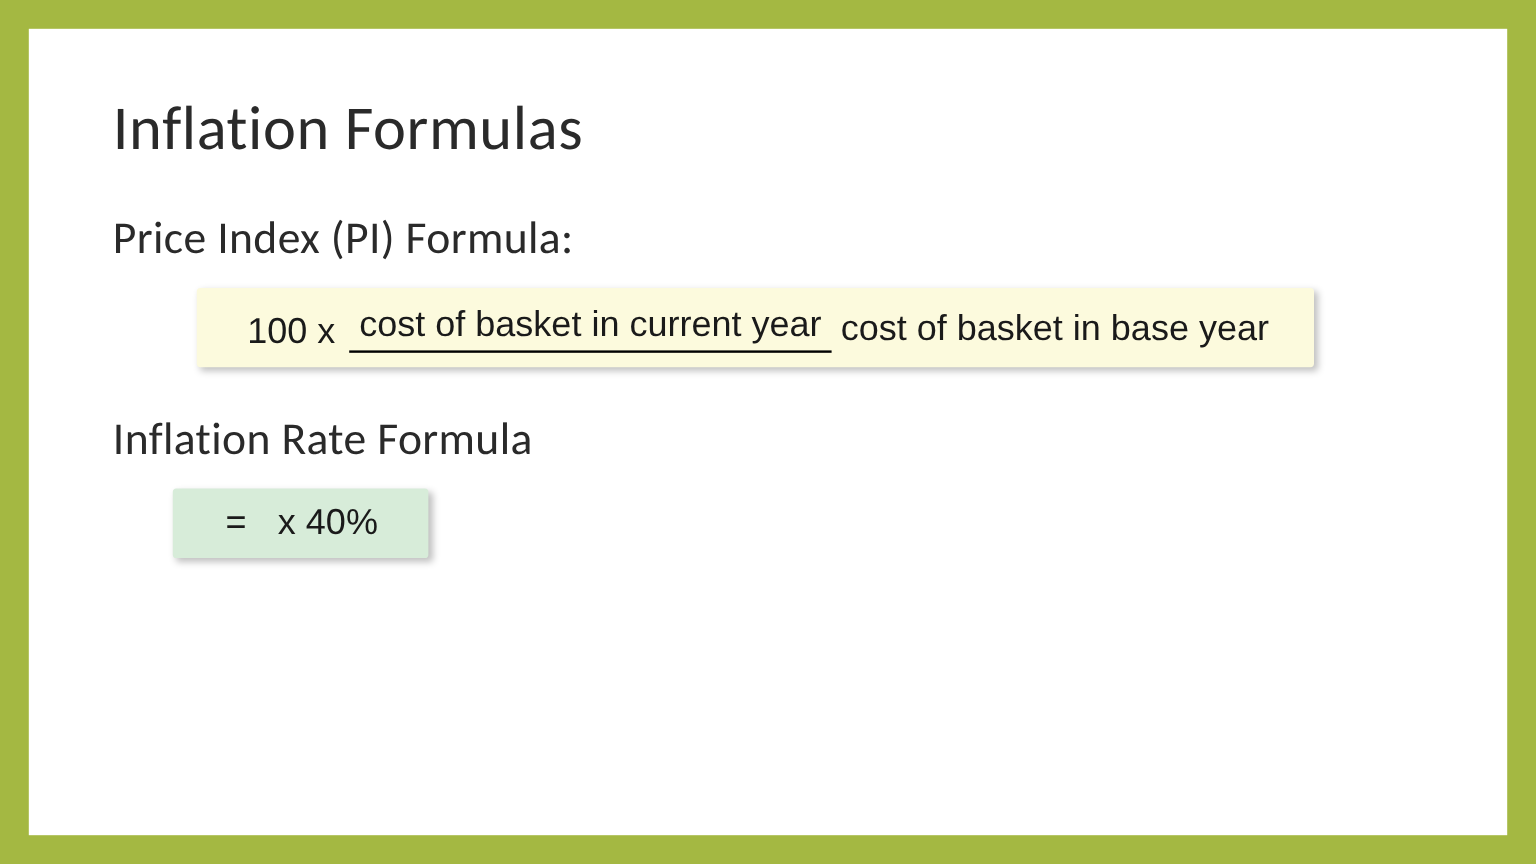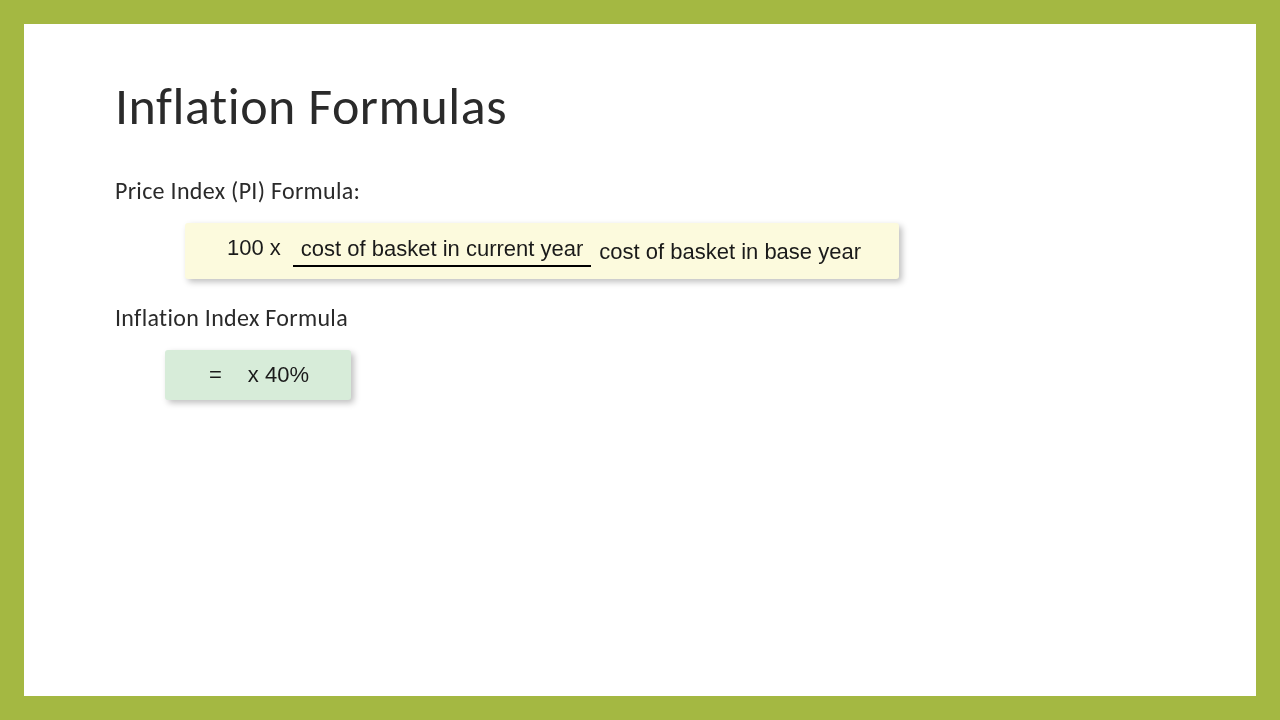--- a/index.html
+++ b/index.html
@@ -8,48 +8,48 @@
     height: 720px;
     background: #a4b842;
     padding: 24px;
     font-family: 'Segoe UI', 'Calibri Light', Calibri, Arial, sans-serif;
     color: #222;
   }
   .slide {
     width: 100%;
     height: 100%;
     background: #ffffff;
-    padding: 50px 90px 40px 91px;
+    padding: 50px 90px 40px 70px;
     position: relative;
   }
   .title {
     font-size: 52px;
     font-weight: 300;
     color: #2a2a2a;
     margin-bottom: 38px;
     letter-spacing: 0.5px;
   }
   .subhead {
-    font-size: 24px;
+    font-size: 38px;
     font-weight: 300;
     color: #2a2a2a;
     margin-bottom: 18px;
     letter-spacing: 0.3px;
   }
   .formula-box {
     display: inline-flex;
-    align-items: flex-start;
+    align-items: flex-end;
     padding: 12px 30px;
     border-radius: 3px;
     box-shadow: 3px 3px 6px rgba(0,0,0,0.25);
     font-family: Arial, Helvetica, sans-serif;
-    font-size: 22px;
+    font-size: 30px;
     color: #1a1a1a;
     margin-left: 70px;
-    margin-bottom: 24px;
+    margin-bottom: 37px;
   }
   .box-yellow { background: #fcfadd; }
   .box-green  { background: #d7ecd9; margin-left: 50px; }
   .frac {
     display: inline-flex;
     flex-direction: row;
     align-items: center;
     vertical-align: middle;
     line-height: 1.25;
   }
@@ -83,21 +83,21 @@
   <div class="subhead">Price Index (PI) Formula:</div>
 
   <div class="formula-box box-yellow">
     <span class="side-text">100 x</span>
     <span class="frac">
       <span class="num">cost of basket in current year</span>
       <span class="den">cost of basket in base year</span>
     </span>
   </div>
 
-  <div class="subhead">Inflation Index Formula</div>
+  <div class="subhead">Inflation Rate Formula</div>
 
   <div class="formula-box box-green">
     <span class="eq">=</span>
     <span class="frac">
     </span>
     <span class="side-text">x 40%</span>
   </div>
 
 </div>
 

